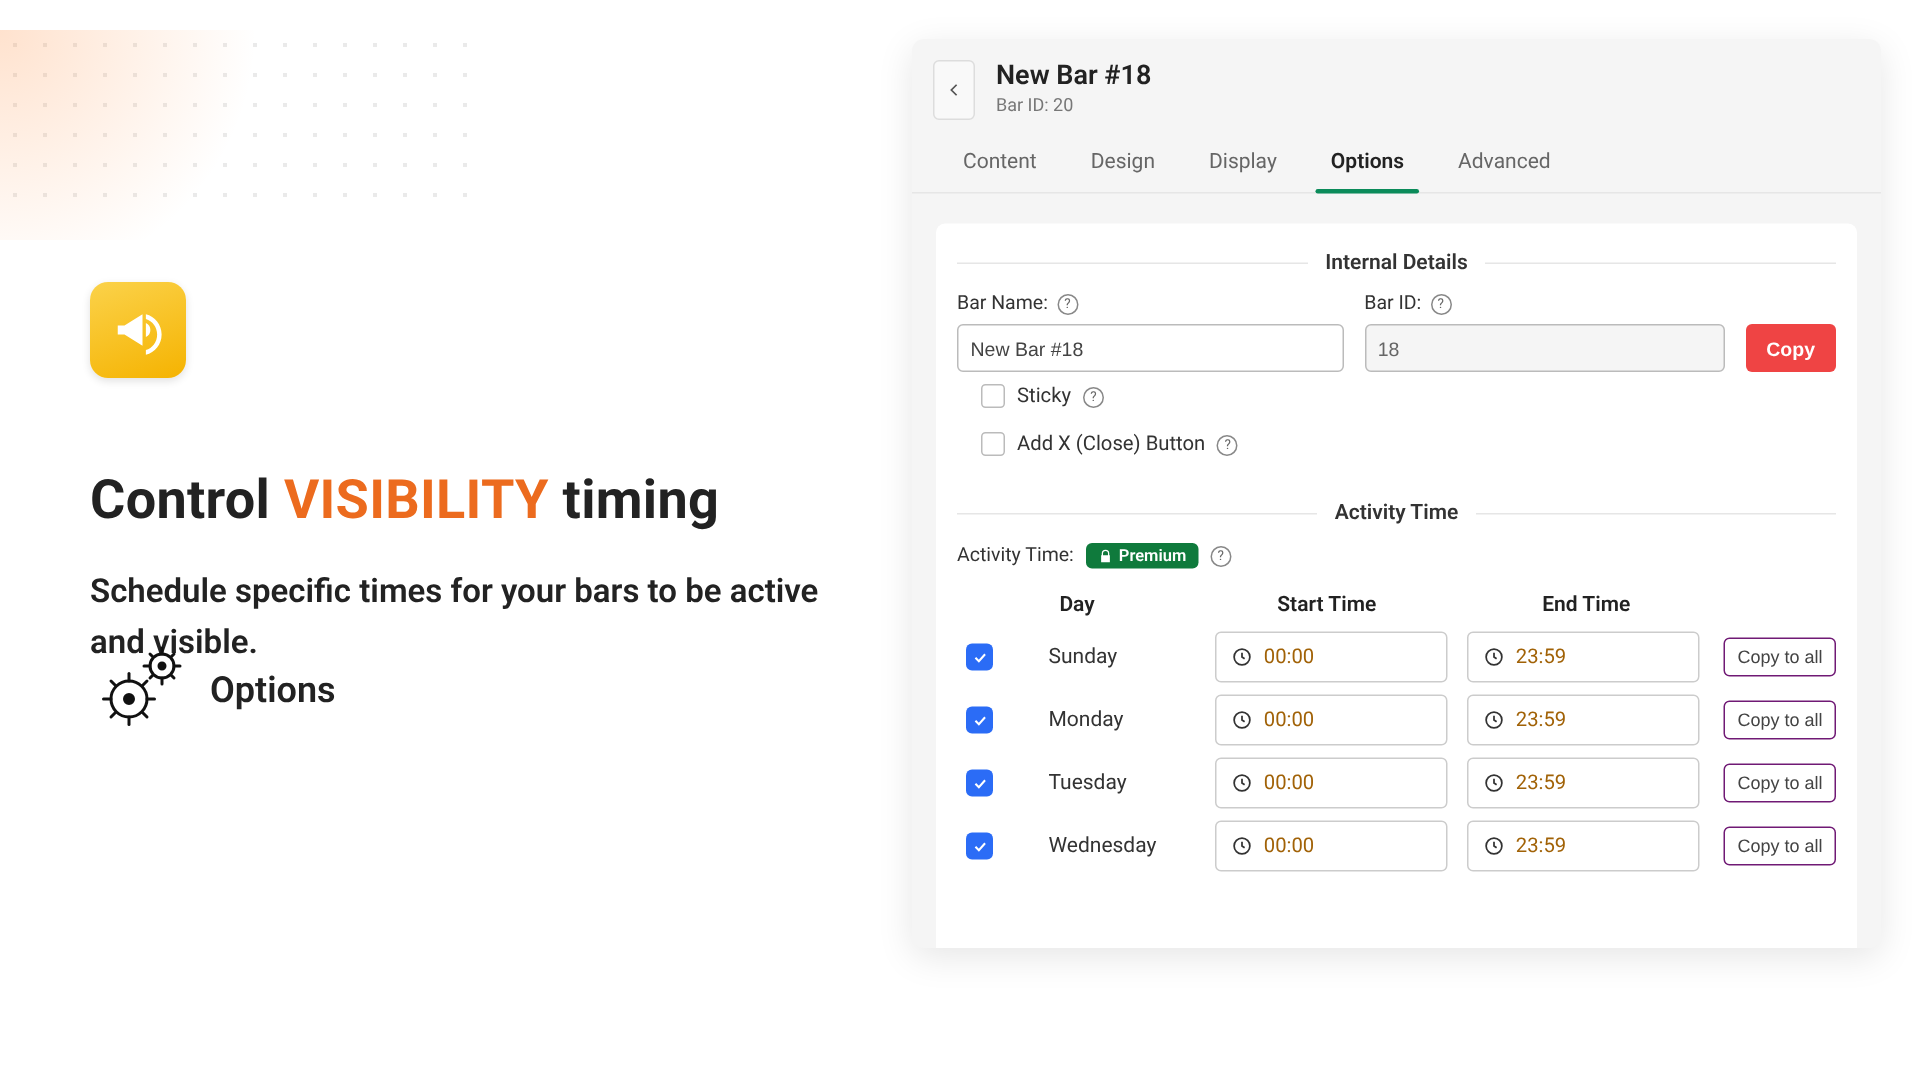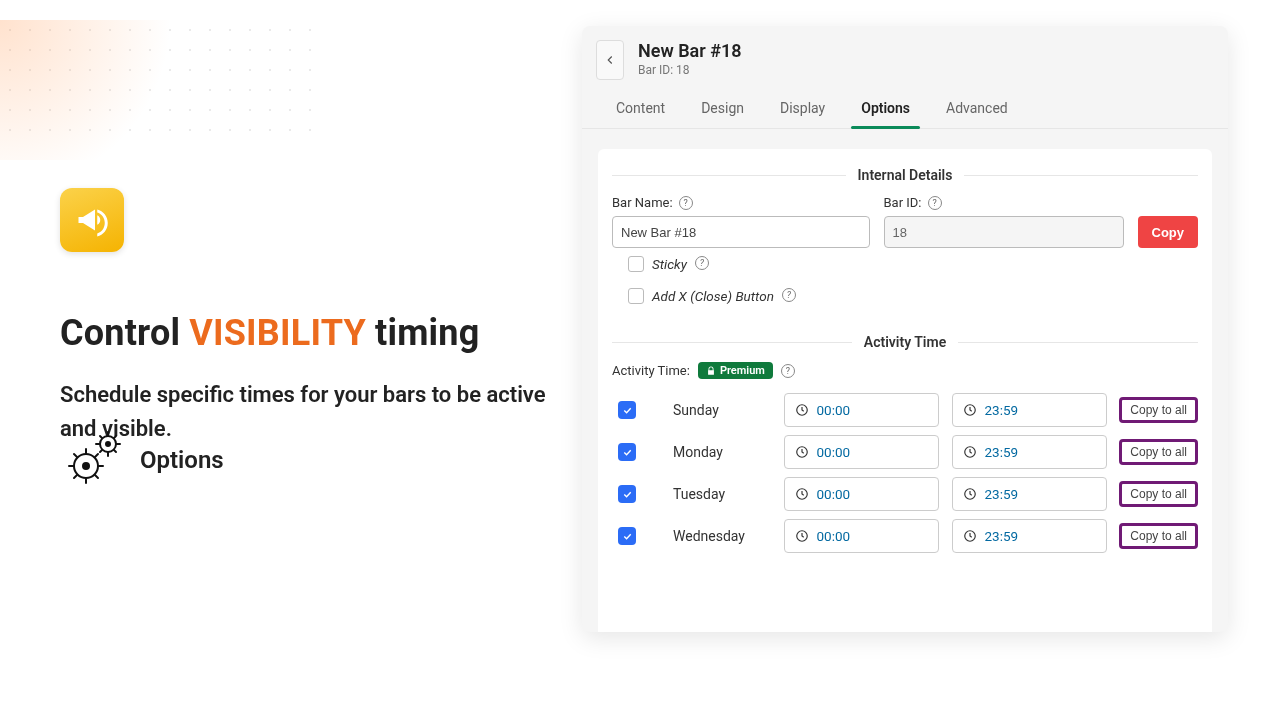--- a/index.html
+++ b/index.html
@@ -14,56 +14,56 @@
   .left-col { position: absolute; left: 60px; top: 0; width: 520px; height: 564px; z-index: 1; }
   .app-icon { width: 64px; height: 64px; border-radius: 12px; background: linear-gradient(160deg,#fbd24a,#f5b301); display:flex; align-items:center; justify-content:center; box-shadow: 0 2px 6px rgba(0,0,0,.12); margin-top: 188px; }
   .app-icon svg { width: 36px; height: 36px; fill:#fff; }
   h1.headline { font-size: 36px; font-weight: 700; margin-top: 60px; letter-spacing:.2px; color:#222; }
   h1.headline .accent { color:#ec6b1e; }
   .subhead { font-size: 22px; font-weight: 600; margin-top: 24px; line-height: 1.55; color:#222; }
   .options-row { position:absolute; bottom: 70px; left: 0; display:flex; align-items:center; gap:16px; }
   .gears-icon svg { width: 64px; height: 64px; stroke:#111; fill:none; stroke-width:2; }
   .options-label { font-size: 24px; font-weight: 600; }
   
-  .panel-wrap { position:absolute; right: 52px; top: 26px; width: 646px; height: 606px; border-radius: 8px; background:#f5f5f5; box-shadow: 0 6px 24px rgba(0,0,0,.10); overflow:hidden; }
+  .panel-wrap { position:absolute; right: 26px; top: 26px; width: 646px; height: 606px; border-radius: 8px; background:#f5f5f5; box-shadow: 0 6px 24px rgba(0,0,0,.10); overflow:hidden; }
   .panel-header { display:flex; align-items:flex-start; gap:14px; padding: 14px 18px 4px 14px; }
   .back-btn { width: 28px; height: 40px; border:1px solid #ddd; border-radius:4px; display:flex; align-items:center; justify-content:center; background:#f9f9f9; cursor:pointer; }
   .back-btn svg { width:14px; height:14px; stroke:#555; fill:none; stroke-width:2; }
   .title-block .title { font-size: 18px; font-weight: 600; color:#222; }
   .title-block .sub { font-size: 12px; color:#777; margin-top:2px; }
   .tabs { display:flex; gap:4px; padding: 6px 18px 0 18px; border-bottom:1px solid #e6e6e6; }
   .tab { padding: 10px 16px 12px; font-size: 14px; color:#666; cursor:pointer; position:relative; }
   .tab.active { color:#222; font-weight:600; }
   .tab.active::after { content:""; position:absolute; left:6px; right:6px; bottom:-1px; height:3px; background:#0b8b5a; border-radius:2px; }
   .card { background:#fff; margin: 20px 16px 0 16px; border-radius:6px; padding: 14px 14px 40px 14px; height: 520px; overflow:hidden; }
   .sec-divider { display:flex; align-items:center; margin:4px 0 12px; white-space:nowrap; }
   .sec-divider::before, .sec-divider::after { content:""; flex:1; height:1px; background:#e6e6e6; }
   .sec-divider span { padding:0 12px; font-size:14px; font-weight:600; color:#333; }
   .row2 { display:flex; gap:14px; align-items:flex-end; }
   .field { flex:1; }
   .label { font-size:13px; color:#333; margin-bottom:6px; display:flex; align-items:center; gap:6px; }
   .help-icon { width:14px; height:14px; border-radius:50%; border:1px solid #888; display:inline-flex; align-items:center; justify-content:center; font-size:9px; color:#666; cursor:pointer; }
   input[type=text] { width:100%; height:32px; border:1px solid #bbb; border-radius:4px; padding:0 8px; font-size:13px; color:#444; background:#fff; }
   input[readonly] { background:#f5f5f5; color:#666; }
   .copy-btn { height:32px; padding:0 14px; background:#ef4444; color:#fff; border:none; border-radius:4px; font-weight:600; font-size:13px; cursor:pointer; }
-  .check-row { display:flex; align-items:flex-start; gap:8px; padding:8px 16px;font-style:italic; }
+  .check-row { display:flex; align-items:flex-end; gap:8px; padding:8px 16px; }
   .checkbox { width:16px; height:16px; border:1px solid #bbb; border-radius:3px; background:#fff; cursor:pointer; }
   .check-text { font-size:13.5px; color:#333; }
   .premium-badge { background:#0f7a3c; color:#fff; border-radius:4px; padding:2px 8px; font-size:11px; font-weight:600; display:inline-flex; align-items:center; gap:4px; }
   .premium-badge svg { width:10px; height:10px; fill:#fff; }
   .act-time-label { display:flex; align-items:center; gap:8px; font-size:13px; color:#333; margin-bottom:10px; }
   .sched-head { display:grid; grid-template-columns: 160px 1fr 1fr 80px; text-align:center; font-size:14px; font-weight:600; color:#222; padding:6px 0; }
   .sched-row { display:grid; grid-template-columns: 160px 1fr 1fr 80px; align-items:center; gap:10px; padding:4px 0; }
   .day-cell { display:flex; align-items:center; gap:10px; padding-left:6px; }
   .day-check { width:18px; height:18px; border-radius:4px; background:#2b6cf6; display:flex; align-items:center; justify-content:center; }
   .day-check svg { width:11px; height:11px; stroke:#fff; fill:none; stroke-width:3; }
   .day-name { font-size:14px; color:#333;margin-left:27px; }
-  .time-input { display:flex; align-items:center; gap:8px; height:34px; border:1px solid #ccc; border-radius:4px; background:#fff; padding:0 10px; width: 155px; justify-self:center; font-size:13.5px; color:#0369a1; }
+  .time-input { display:flex; align-items:center; gap:8px; height:34px; border:1px solid #ccc; border-radius:4px; background:#fff; padding:0 10px; width: 155px; justify-self:center; font-size:13.5px; color:#a16207; }
   .time-input svg { width:14px; height:14px; stroke:#333; fill:none; stroke-width:2; }
-  .copy-all { justify-self:end; font-size:12px; height:26px; padding:0 8px; border:3px solid #701a75; border-radius:4px; background:#fff; color:#444; cursor:pointer; }
+  .copy-all { justify-self:end; font-size:12px; height:26px; padding:0 8px; border:1px solid #701a75; border-radius:4px; background:#fff; color:#444; cursor:pointer; }
 </style>
 </head>
 <body>
 
 <div class="dots"></div>
 
 <div class="left-col">
   <div class="app-icon">
     <svg viewBox="0 0 24 24">
         <path d="M3 10v4h3l8 5V5l-8 5H3zm14.5 2a3.5 3.5 0 0 0-2-3.16v6.32A3.5 3.5 0 0 0 17.5 12zm-2-7v2.06c2.89.86 5 3.54 5 6.94s-2.11 6.08-5 6.94V23c4-.93 7-4.58 7-9s-3-8.07-7-9z"></path>
@@ -112,21 +112,21 @@
 <div class="panel-wrap">
 
   <div class="panel-header">
     <div class="back-btn">
       <svg viewBox="0 0 24 24">
           <path d="M15 18l-6-6 6-6"></path>
         </svg>
     </div>
     <div class="title-block">
       <div class="title">New Bar #18</div>
-      <div class="sub">Bar ID: 18</div>
+      <div class="sub">Bar ID: 20</div>
     </div>
   </div>
 
   <div class="tabs">
     <div class="tab">Content</div>
     <div class="tab">Design</div>
     <div class="tab">Display</div>
     <div class="tab active">Options</div>
     <div class="tab">Advanced</div>
   </div>
@@ -175,20 +175,26 @@
       <span>Activity Time:</span>
       <span class="premium-badge">
         <svg viewBox="0 0 24 24">
             <path d="M6 10V7a6 6 0 1 1 12 0v3h1v11H5V10h1zm2 0h8V7a4 4 0 1 0-8 0v3z"></path>
           </svg>
         <span>Premium</span>
       </span>
       <span class="help-icon">?</span>
     </div>
 
+    <div class="sched-head">
+      <div>Day</div>
+      <div>Start Time</div>
+      <div>End Time</div>
+      <div></div>
+    </div>
 
     <div id="sched-body">
         <div class="sched-row">
           <div class="day-cell">
             <span class="day-check">
               <svg viewBox="0 0 24 24">
                 <path d="M5 12l5 5L19 7"></path>
               </svg>
             </span>
             <span class="day-name">Sunday</span>

